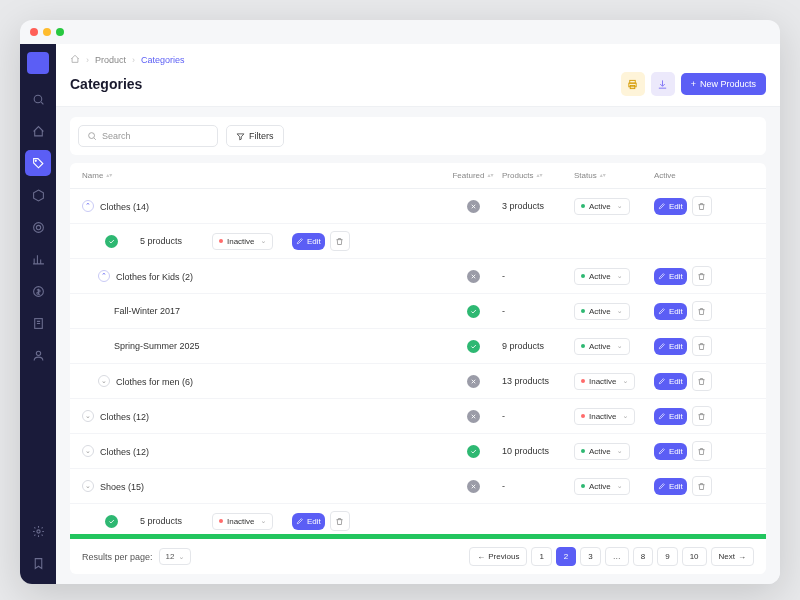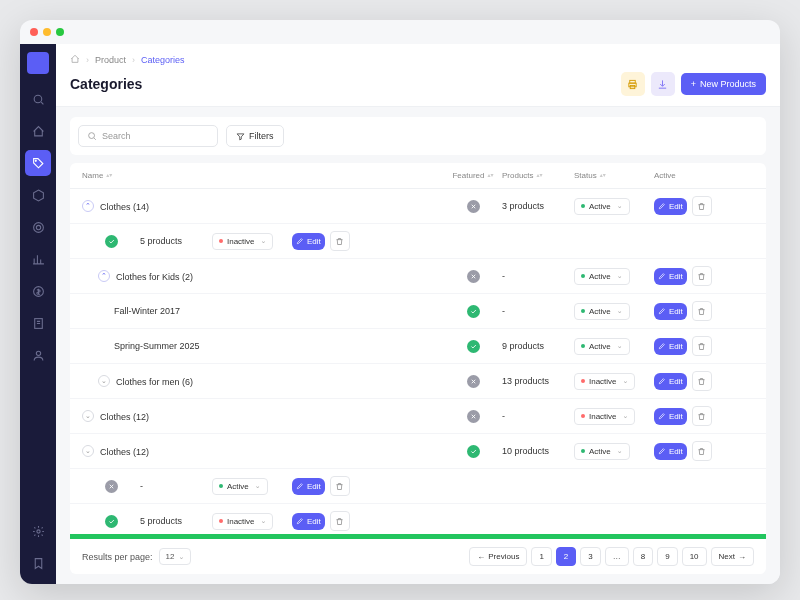--- a/index.html
+++ b/index.html
@@ -450,20 +450,24 @@
                     </span>
                     <span class="trash-btn">
                       <svg viewBox="0 0 24 24" fill="none" stroke="currentColor" stroke-width="2">
                         <path d="M4 7h16M9 7V4h6v3M6 7l1 13h10l1-13"></path>
                       </svg>
                     </span>
                   </div>
                 </div>
               </div>
               <div class="row">
+                <div class="col-name">
+                  <div class="chevron">⌄</div>
+                  <span>Shoes (15)</span>
+                </div>
                 <div class="col-featured"><span class="featured-dot no">
                     <svg viewBox="0 0 24 24" fill="none" stroke="currentColor" stroke-width="3">
                       <path d="M6 6l12 12M18 6L6 18"></path>
                     </svg>
                   </span></div>
                 <div class="col-products">-</div>
                 <div class="col-status"><span class="status-pill">
                     <span class="sd active"></span>
                     <span>Active</span>
                     <span class="car">⌄</span>

